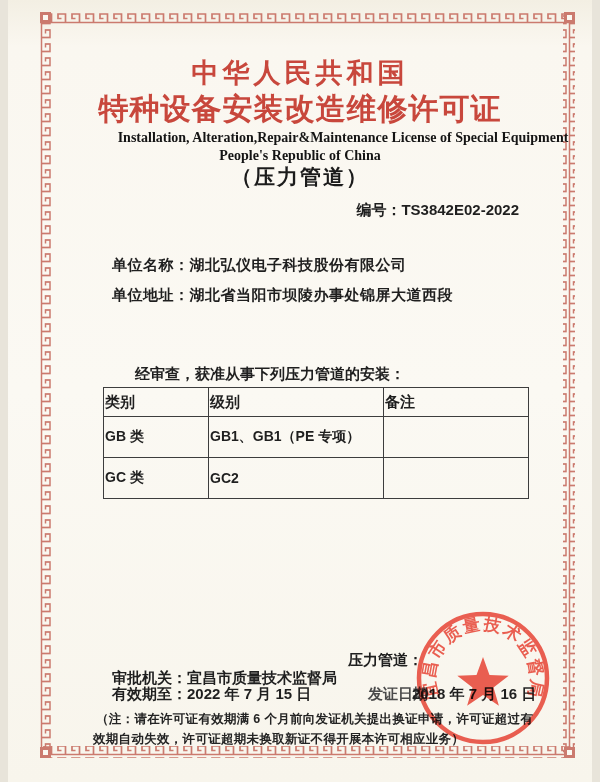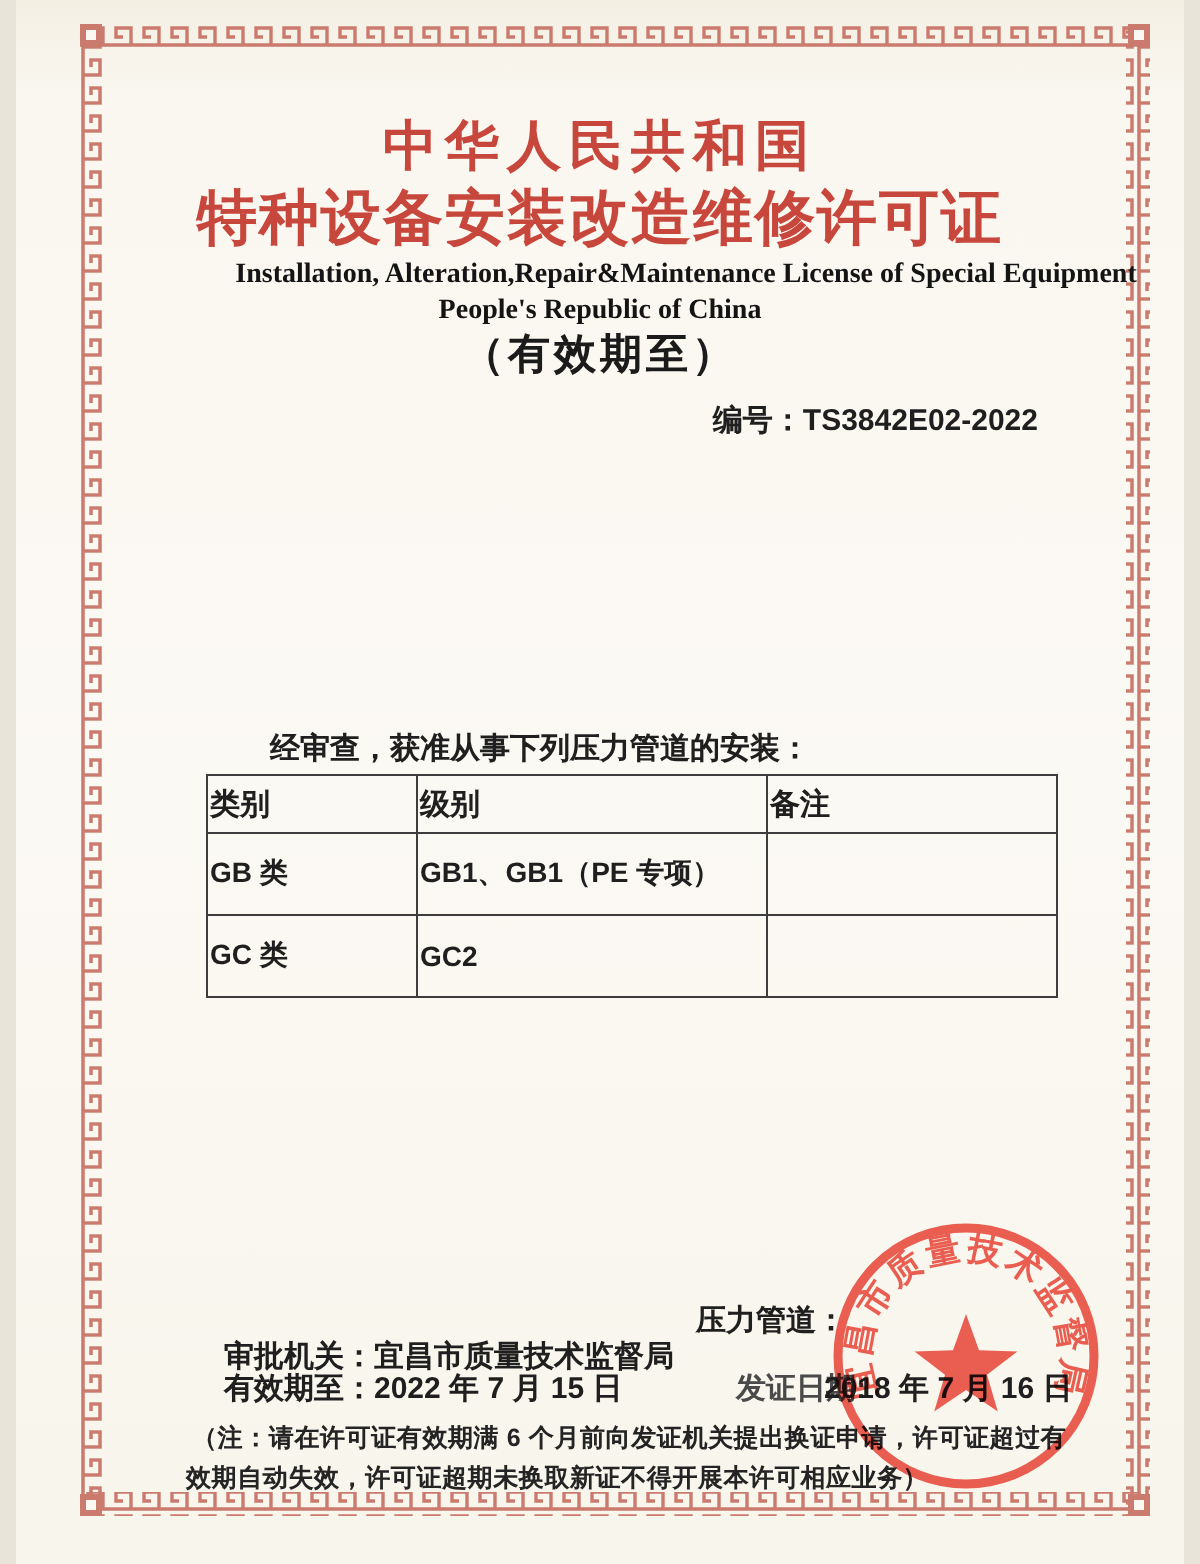--- a/index.html
+++ b/index.html
@@ -98,26 +98,32 @@
     <rect x="3" y="3" width="5" height="5" fill="#fbf8f1"></rect>
     <rect x="527" y="3" width="5" height="5" fill="#fbf8f1"></rect>
     <rect x="3" y="738" width="5" height="5" fill="#fbf8f1"></rect>
     <rect x="527" y="738" width="5" height="5" fill="#fbf8f1"></rect>
   </svg>
 
   <div class="abs ctr title-cn-1">中华人民共和国</div>
   <div class="abs ctr title-cn-2">特种设备安装改造维修许可证</div>
   <div class="abs ctr title-en title-en-1">Installation, Alteration,Repair&amp;Maintenance License of Special Equipment</div>
   <div class="abs ctr title-en title-en-2">People's Republic of China</div>
-  <div class="abs ctr subtitle">（有效期至）</div>
+  <div class="abs ctr subtitle">（压力管道）</div>
 
   <div class="abs serial">
     <span>编号：</span><span>TS3842E02-2022</span>
   </div>
 
+  <div class="abs field f-name">
+    <span>单位名称：</span><span>湖北弘仪电子科技股份有限公司</span>
+  </div>
+  <div class="abs field f-addr">
+    <span>单位地址：</span><span>湖北省当阳市坝陵办事处锦屏大道西段</span>
+  </div>
 
   <div class="abs intro">经审查，获准从事下列压力管道的安装：</div>
 
   <table class="lic">
     <colgroup>
         <col class="col-cat">
         <col class="col-lvl">
         <col class="col-rmk">
       </colgroup>
     <thead>

